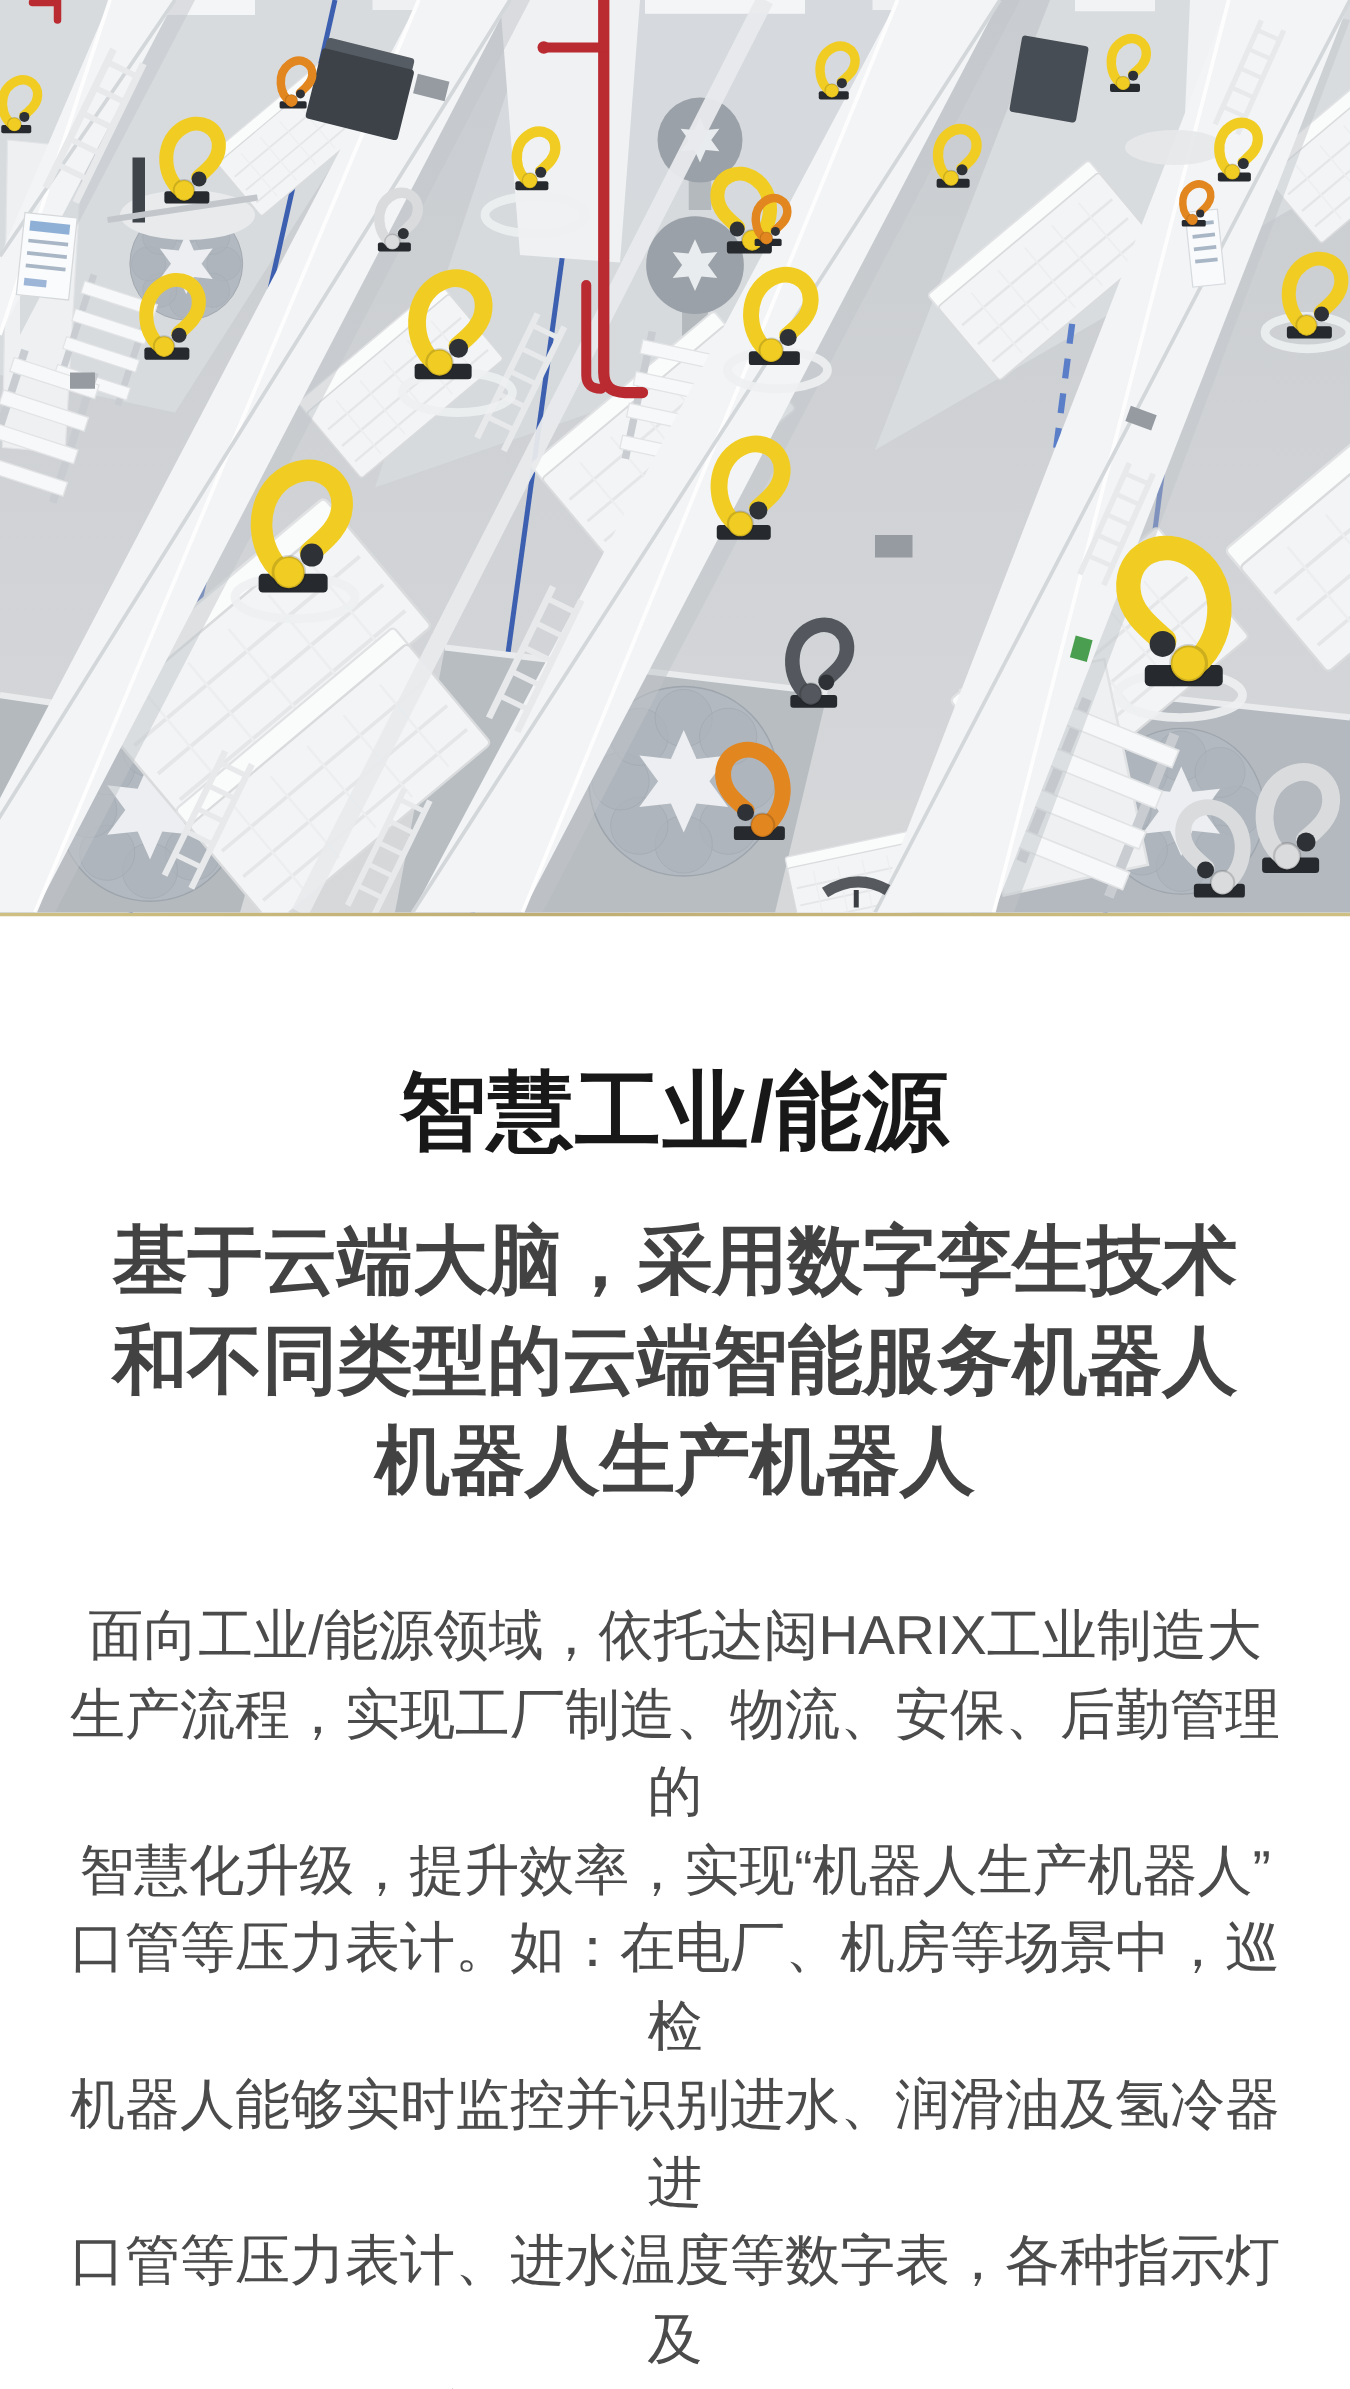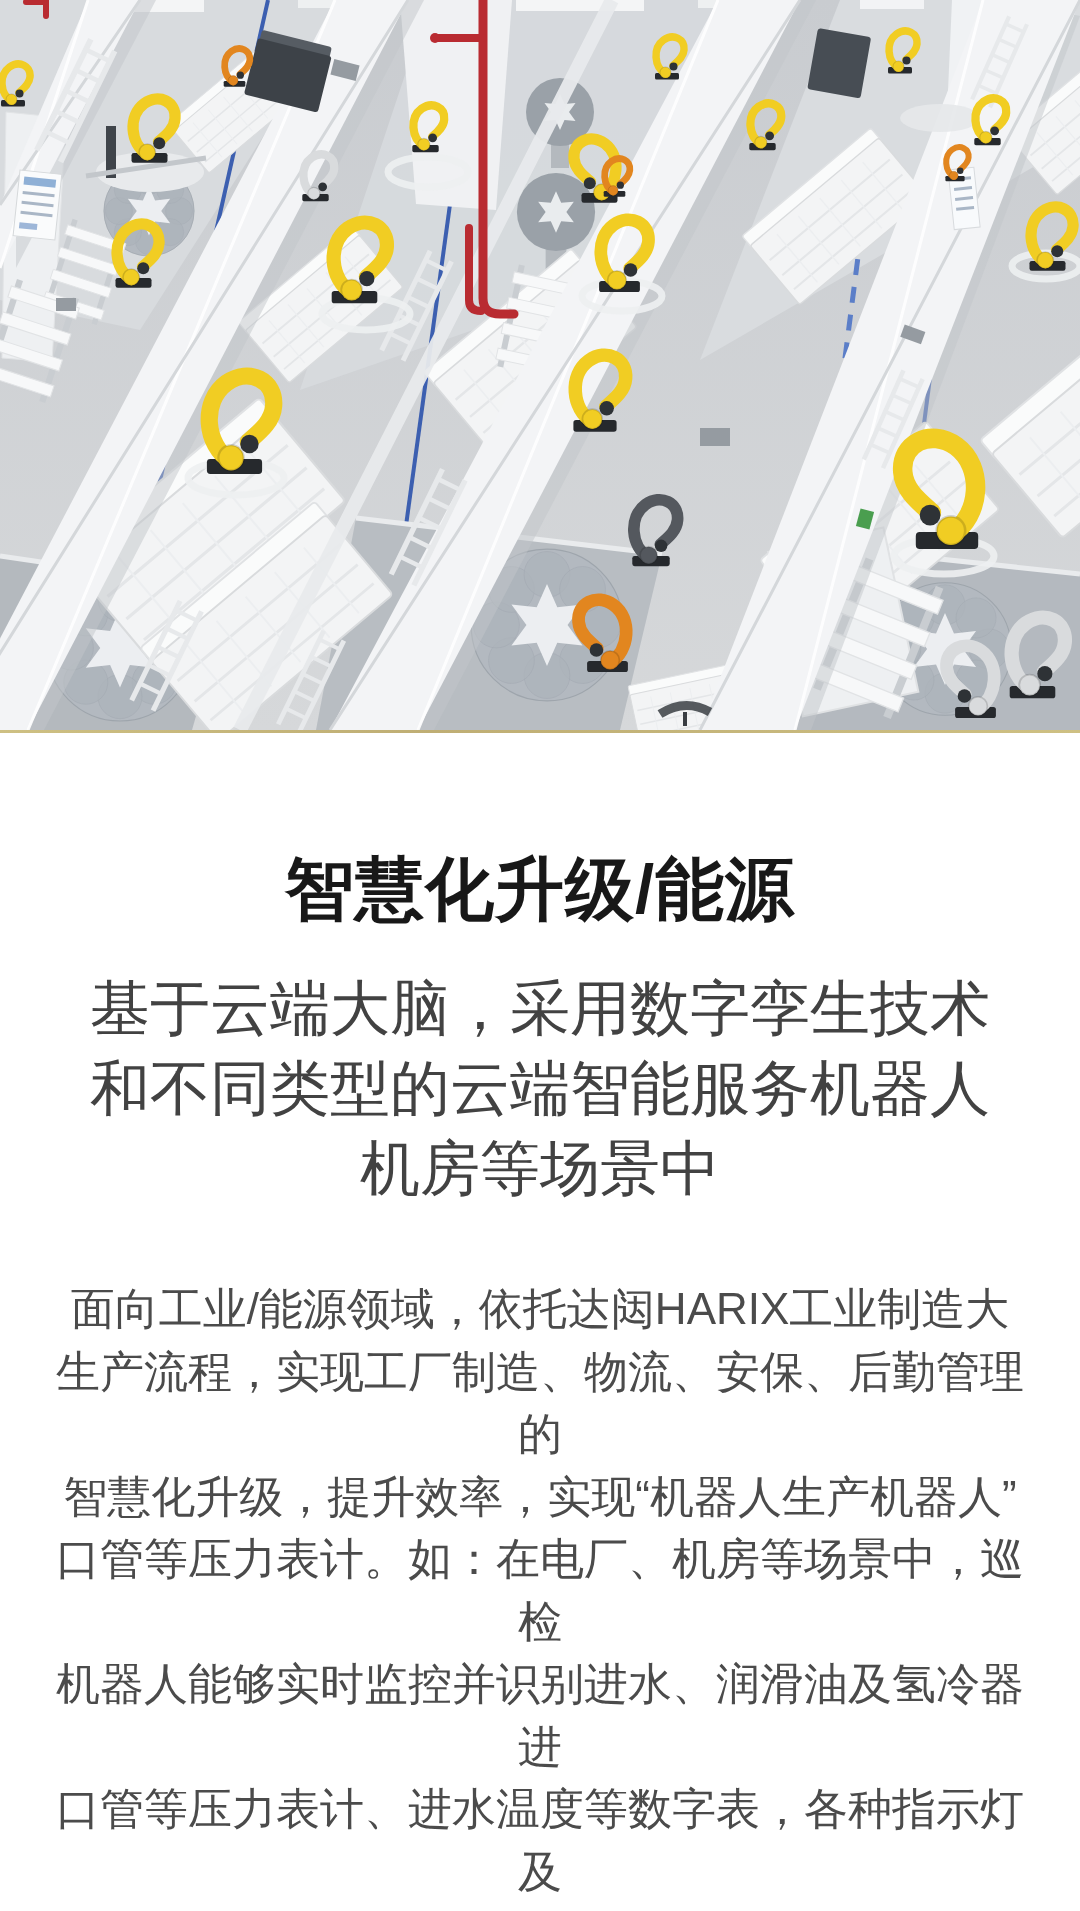--- a/index.html
+++ b/index.html
@@ -8,21 +8,21 @@
     --platter-gray:#b3b9c0; --edge-tan:#bfae74;
     --text-title:#181818; --text-subtitle:#424242; --text-body:#4b4b4b;
   }
   html,body{margin:0;padding:0;background:#fff;}
   body{width:1080px;height:1911px;overflow:hidden;font-family:"Liberation Sans",sans-serif;}
   .hero{position:relative;width:1080px;height:730px;background:#cfd2d5;overflow:hidden;}
   .hero svg{display:block;}
   .hero-edge{width:1080px;height:3px;background:linear-gradient(to right,#cec083,var(--edge-tan) 40%,#cec083);}
   .page-title{margin:118px 0 0;font-size:69px;line-height:78px;font-weight:600;text-align:center;
     color:var(--text-title);letter-spacing:1px;}
-  .subtitle{margin-top:40px;font-size:60px;line-height:80px;font-weight:400;text-align:center;
+  .subtitle{margin-top:40px;font-size:60px;line-height:80px;font-weight:700;text-align:center;
     color:var(--text-subtitle);}
   .body-text{margin:69px 56px 0;font-size:44px;line-height:62.5px;font-weight:400;text-align:center;
     color:var(--text-body);}
   
   .pl-outer{fill:var(--platter-gray);stroke:#9ea5ac;stroke-width:1.5;}
   .pl-petal{fill:#adb4bb;stroke:#a2a9b1;stroke-width:1;opacity:.75;}
   .pl-star{fill:#eceef1;}
   .pt-ped{fill:#b4b9be;} .pt-top{fill:#9aa1a8;} .pt-star{fill:#e9ecee;}
   .st-top{fill:#fafbfb;stroke:#e0e2e4;stroke-width:2;}
   .st-bodyf{fill:#f3f4f5;stroke:#d9dbdd;stroke-width:2;}
@@ -260,26 +260,26 @@
         <use href="#robot" class="cs" transform="translate(985,591) scale(0.95)"></use>
         <use href="#robot" class="cs" transform="translate(1018,622) scale(-0.85,0.85)"></use>
         <use href="#robot" class="cs" transform="translate(288,139) scale(0.55)"></use>
         <rect x="858" y="510" width="14" height="18" fill="#4a9e4f" transform="rotate(15 865 519)"></rect>
       </g>
     </svg>
   </div>
 
   <div class="hero-edge"></div>
 
-  <h1 class="page-title">智慧化升级/能源</h1>
+  <h1 class="page-title">智慧工业/能源</h1>
 
   <div class="subtitle">
     <div>基于云端大脑，采用数字孪生技术</div>
     <div>和不同类型的云端智能服务机器人</div>
-    <div>机房等场景中</div>
+    <div>机器人生产机器人</div>
   </div>
 
   <div class="body-text">
     <div>面向工业/能源领域，依托达闼HARIX工业制造大</div>
     <div>生产流程，实现工厂制造、物流、安保、后勤管理的</div>
     <div>智慧化升级，提升效率，实现“机器人生产机器人”</div>
     <div>口管等压力表计。如：在电厂、机房等场景中，巡检</div>
     <div>机器人能够实时监控并识别进水、润滑油及氢冷器进</div>
     <div>口管等压力表计、进水温度等数字表，各种指示灯及</div>
     <div>润滑油及氢冷器进。</div>

